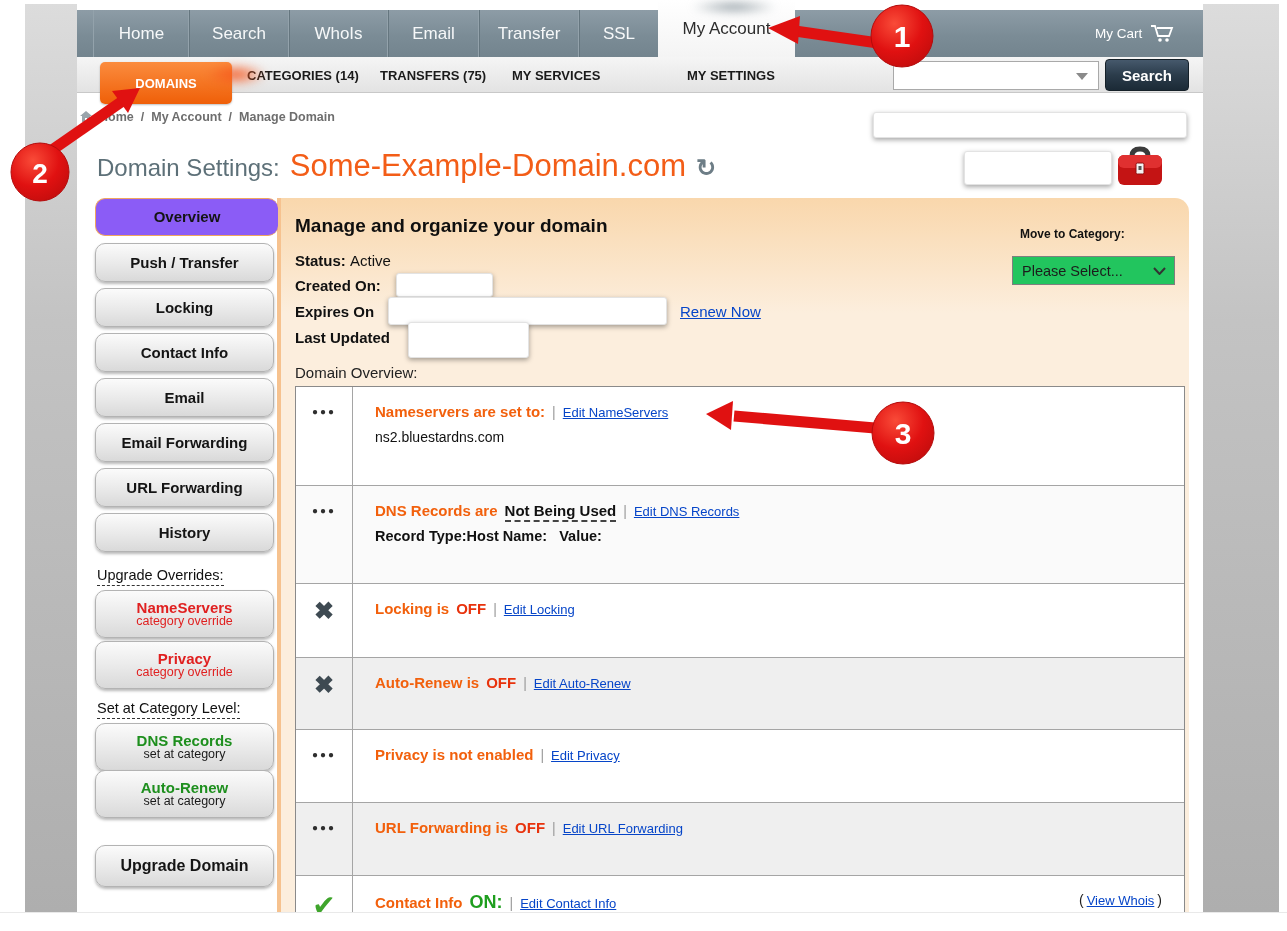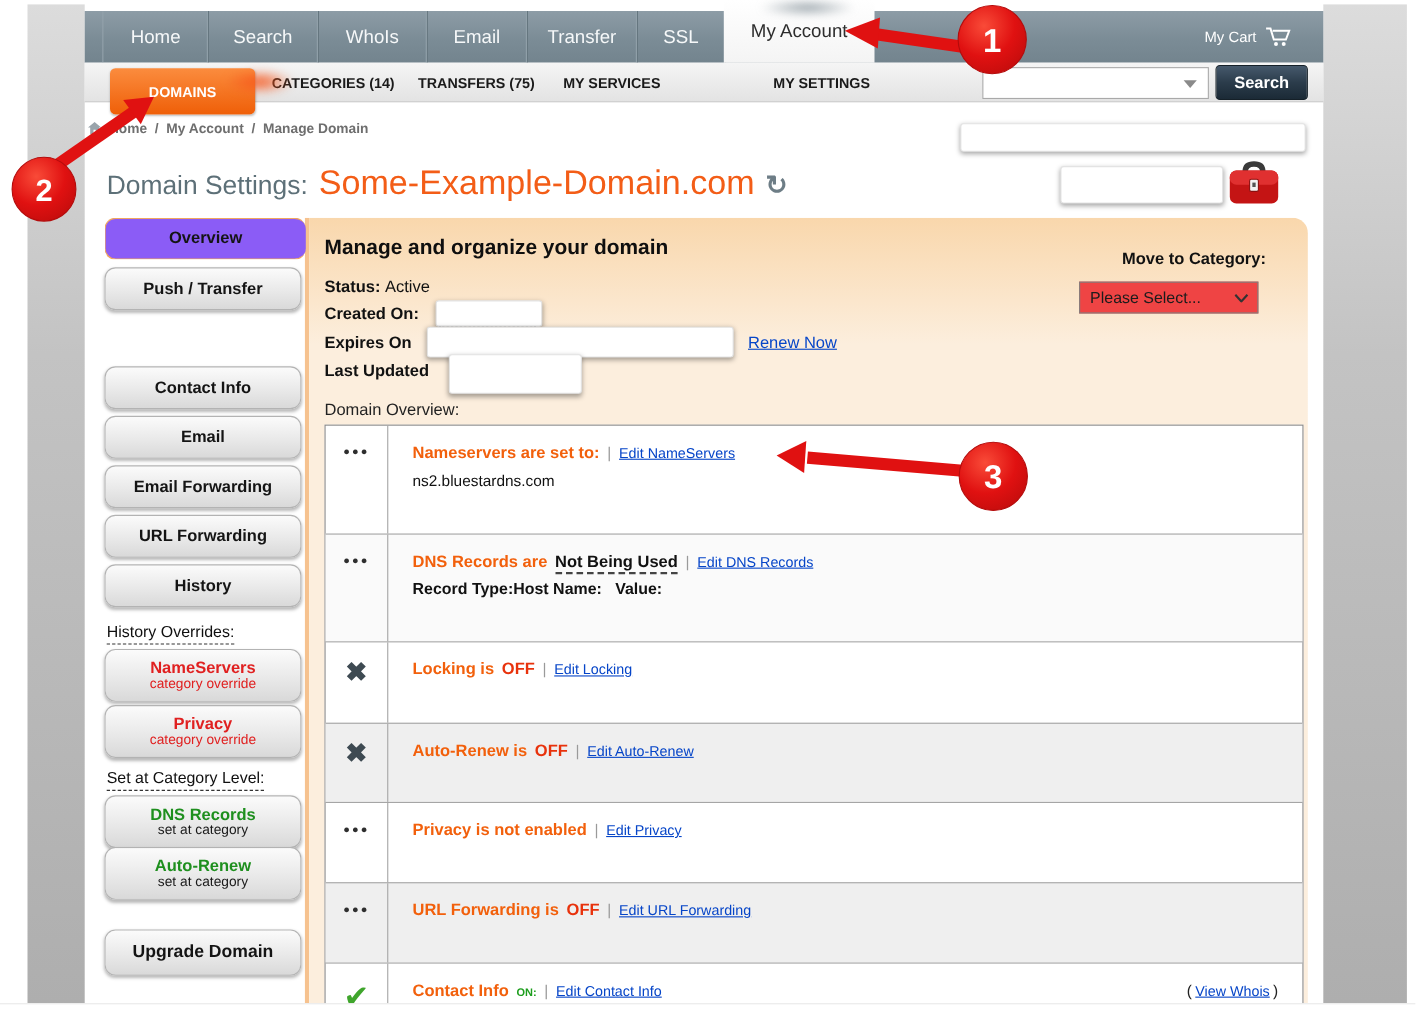--- a/index.html
+++ b/index.html
@@ -23,21 +23,21 @@
   #tab-myaccount{position:absolute;left:581px;top:-10px;width:137px;height:57px;background:linear-gradient(180deg,#ffffff 0%,#f4f4f4 100%);
         border-radius:4px 4px 0 0;display:flex;align-items:center;justify-content:center;color:#2d2d2d;font-size:17px;cursor:pointer;}
   #mycart{position:absolute;left:1018px;top:14px;display:flex;align-items:center;gap:8px;color:#ffffff;font-size:13.5px;cursor:pointer;}
   
   #subnav{position:absolute;left:77px;top:57px;width:1126px;height:35px;
           background:linear-gradient(180deg,#f5f5f5 0%,#e3e3e3 100%);border-bottom:1px solid #c8c8c8;}
   #domains-btn{position:absolute;left:23px;top:5px;width:132px;height:42px;border-radius:5px;
           background:linear-gradient(180deg,#fb8c3e 0%,#ef5f08 100%);box-shadow:0 1px 2px rgba(0,0,0,.25);
           display:flex;align-items:center;justify-content:center;color:#fff;font-weight:bold;font-size:13px;cursor:pointer;}
   .snav-item{position:absolute;top:11px;font-size:13px;font-weight:bold;color:#1a1a1a;cursor:pointer;}
-  #sn-categories{left:170px;} #sn-transfers{left:303px;} #sn-services{left:435px;} #sn-settings{left:626px;}
+  #sn-categories{left:170px;} #sn-transfers{left:303px;} #sn-services{left:435px;} #sn-settings{left:610px;}
   #subsearch-combo{position:absolute;left:816px;top:4px;width:204px;height:27px;background:#fff;border:1px solid #a9a9a9;cursor:pointer;}
   #subsearch-combo .tri{position:absolute;right:10px;top:11px;width:0;height:0;border-left:6px solid transparent;border-right:6px solid transparent;border-top:7px solid #8a8a8a;}
   #subsearch-btn{position:absolute;left:1028px;top:2px;width:82px;height:30px;border-radius:4px;border:1px solid #152028;
           background:linear-gradient(180deg,#46596c 0%,#2b3c4b 50%,#1b2a36 100%);
           display:flex;align-items:center;justify-content:center;color:#fff;font-weight:bold;font-size:15px;cursor:pointer;}
   
   .smudge{position:absolute;filter:blur(4px);border-radius:50%;}
   #smudge-domains{left:205px;top:63px;width:62px;height:23px;background:radial-gradient(closest-side,rgba(246,86,28,.95),rgba(246,86,28,0));}
   #smudge-account{left:690px;top:0px;width:88px;height:14px;background:radial-gradient(closest-side,rgba(130,143,151,.9),rgba(130,143,151,0));}
   
@@ -67,22 +67,22 @@
   #sb-push{top:243px;} #sb-locking{top:288px;} #sb-contact{top:333px;} #sb-email{top:378px;}
   #sb-emailfwd{top:423px;} #sb-urlfwd{top:468px;} #sb-history{top:513px;}
   .sb-label{position:absolute;left:97px;font-size:14.5px;color:#101010;border-bottom:1px dashed #333;padding-bottom:2px;}
   #lbl-overrides{top:567px;} #lbl-setcat{top:700px;}
   #sb-nameservers{top:590px;height:46px;} #sb-privacy{top:641px;height:46px;}
   #sb-dns{top:723px;height:46px;} #sb-autorenew{top:770px;height:46px;}
   #sb-upgrade{top:845px;height:40px;font-size:16px;}
   .red-t{color:#e02020;} .red-s{color:#e02020;} .green-t{color:#1e8f1e;} .dark-s{color:#1a1a1a;}
   
   #m-heading{position:absolute;left:295px;top:215px;font-size:19px;font-weight:bold;color:#0f0f0f;}
-  #move-label{position:absolute;left:1020px;top:227px;font-size:15px;font-weight:bold;color:#111;}
-  #cat-select{position:absolute;left:981px;top:256px;width:144px;height:27px;background:#ef4444;border:1px solid #7f7f7f;
+  #move-label{position:absolute;left:1020px;top:227px;font-size:12px;font-weight:bold;color:#111;}
+  #cat-select{position:absolute;left:1012px;top:256px;width:144px;height:27px;background:#22c55e;border:1px solid #7f7f7f;
           display:flex;align-items:center;justify-content:space-between;padding:0 8px 0 9px;font-size:14.5px;color:#1c1c1c;cursor:pointer;}
   .statline{position:absolute;left:295px;font-size:15px;color:#111;white-space:nowrap;}
   .statline b{font-weight:bold;}
   #st-status{top:252px;} #st-created{top:277px;} #st-expires{top:303px;} #st-updated{top:329px;}
   #rb-created{left:396px;top:273px;width:95px;height:22px;}
   #dash-created{position:absolute;left:399px;top:295px;width:88px;border-bottom:2px dotted #555;}
   #rb-expires{left:388px;top:297px;width:277px;height:26px;}
   #rb-updated{left:408px;top:322px;width:119px;height:34px;}
   #renew-link{position:absolute;left:680px;top:303px;font-size:15px;}
   #overview-label{position:absolute;left:295px;top:364px;font-size:15px;color:#222;}
@@ -93,21 +93,21 @@
   .drow:first-child{border-top:none;}
   .drow:nth-child(2){background:#fafafa;}
   .drow:nth-child(4),.drow:nth-child(6){background:#efefef;}
   .cell-icon{width:57px;border-right:1px solid #a5a5a5;display:flex;justify-content:center;padding-top:15px;box-sizing:border-box;}
   .cell-body{flex:1;padding:16px 20px 0 22px;position:relative;}
   .h1{height:98px;} .h2{height:97px;} .h3{height:73px;} .h4{height:71px;} .h5{height:72px;} .h6{height:72px;} .h7{height:90px;}
   .row-line1{display:flex;align-items:baseline;gap:7px;white-space:nowrap;}
   .lbl-orange{color:#f2600c;font-weight:bold;font-size:15px;}
   .lbl-dash{color:#111;font-weight:bold;font-size:15px;border-bottom:2px dashed #444;padding-bottom:1px;}
   .off{color:#e8320c;font-weight:bold;font-size:15px;}
-  .on{color:#1e9e1e;font-weight:bold;font-size:10px;}
+  .on{color:#1e9e1e;font-weight:bold;font-size:18px;}
   .sep{color:#9a9a9a;font-size:14px;}
   .ns-line{font-size:14px;color:#111;line-height:21px;margin-top:7px;}
   .ns-line + .ns-line{margin-top:0;}
   .rec-line{font-size:14.5px;font-weight:bold;color:#111;margin-top:6px;white-space:pre;}
   .icon-dots{font-size:10px;letter-spacing:2px;color:#2e2e2e;margin-top:4px;}
   .icon-x{font-size:24px;font-weight:bold;color:#3e4a52;margin-top:-2px;}
   .icon-check{font-size:28px;color:#3fa52c;margin-top:-2px;}
   #whois-wrap{position:absolute;right:22px;top:16px;display:flex;align-items:baseline;gap:3px;font-size:14px;color:#222;}
   
   #bottom-strip{position:absolute;left:0;top:912px;width:1287px;height:19px;background:#fff;border-top:1px solid #e9e9e9;}
@@ -178,27 +178,28 @@
     <rect x="2" y="9" width="44" height="30" rx="6" fill="#c41414"></rect>
     <rect x="2" y="9" width="44" height="13" rx="6" fill="#e03030"></rect>
     <rect x="20" y="17" width="8" height="11" rx="1.5" fill="#f3f3f3" stroke="#8c0f0f"></rect>
     <rect x="22.5" y="20" width="3" height="4" fill="#555"></rect>
   </svg>
 
   <div id="main-panel"></div>
 
   <div class="sbtn" id="sb-overview">Overview</div>
   <div class="sbtn" id="sb-push">Push / Transfer</div>
+  <div class="sbtn" id="sb-locking">Locking</div>
   <div class="sbtn" id="sb-contact">Contact Info</div>
   <div class="sbtn" id="sb-email">Email</div>
   <div class="sbtn" id="sb-emailfwd">Email Forwarding</div>
   <div class="sbtn" id="sb-urlfwd">URL Forwarding</div>
   <div class="sbtn" id="sb-history">History</div>
 
-  <div class="sb-label" id="lbl-overrides">History Overrides:</div>
+  <div class="sb-label" id="lbl-overrides">Upgrade Overrides:</div>
   <div class="sbtn" id="sb-nameservers">
     <span class="red-t">NameServers</span>
     <span class="sub red-s">category override</span>
   </div>
   <div class="sbtn" id="sb-privacy">
     <span class="red-t">Privacy</span>
     <span class="sub red-s">category override</span>
   </div>
 
   <div class="sb-label" id="lbl-setcat">Set at Category Level:</div>

